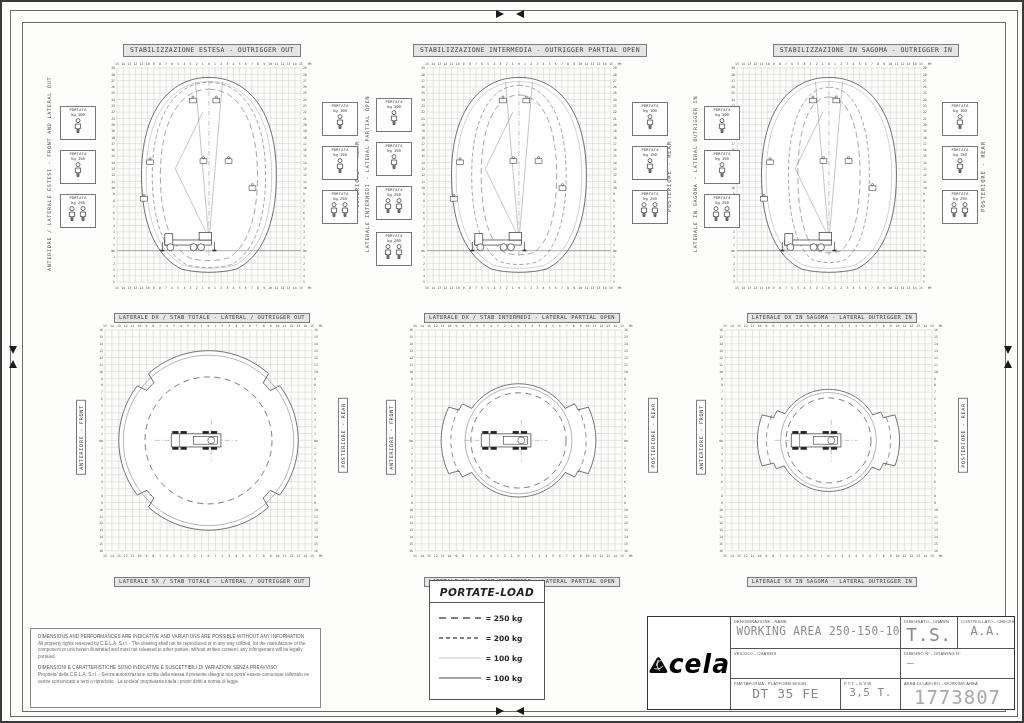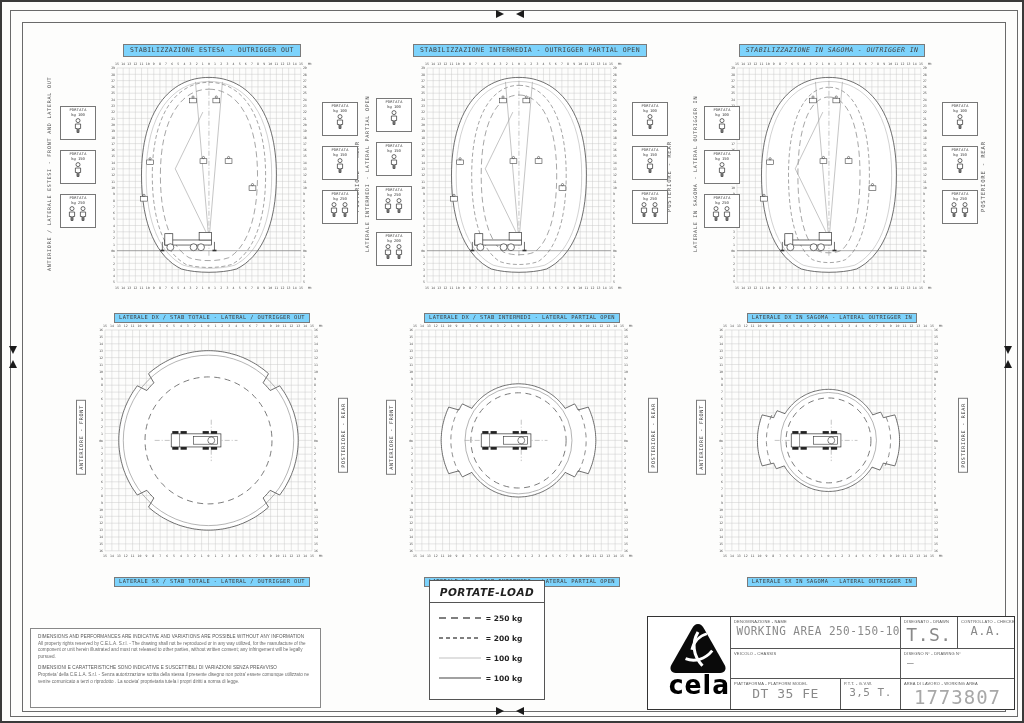--- a/index.html
+++ b/index.html
@@ -1,20 +1,20 @@
 <!DOCTYPE html>
 <html><head>
 <meta charset="utf-8">
 <style>
   html,body{margin:0;padding:0;background:#e8e6e2;}
   #page{position:relative;width:1024px;height:723px;background:#fdfdfc;overflow:hidden;
         font-family:"DejaVu Sans Mono",monospace;box-sizing:border-box;border:2px solid #3a3a3a;}
   .abs{position:absolute;}
   .frame{position:absolute;border:1px solid #6a6a6a;}
-  .box-label{display:inline-block;border:1px solid #7a7a7a;background:#7dd3fc;color:#3d3d3d;
+  .box-label{display:inline-block;border:1px solid #7a7a7a;background:#e5e5e5;color:#3d3d3d;
              font-size:6.5px;line-height:1.1;padding:2px 6px;letter-spacing:.4px;white-space:nowrap;}
   .box-label.sm{font-size:5.4px;padding:1.5px 4px;}
   .twrap{position:absolute;text-align:center;}
   .vlabel{position:absolute;writing-mode:vertical-rl;transform:rotate(180deg);
           font-size:5px;letter-spacing:.8px;color:#555;white-space:nowrap;text-align:center;}
   .vlabel.boxed{border:1px solid #7a7a7a;background:#fff;padding:4px 1px;color:#3d3d3d;}
   .tk{font-family:"DejaVu Sans Mono",monospace;}
   .pbox{position:absolute;width:34px;border:1px solid #777;background:#fff;text-align:center;padding:1px 0 2px 0;}
   .pbox .t1{font-size:3.6px;color:#333;letter-spacing:.3px;}
   .pbox .t2{font-size:3.8px;color:#333;margin-bottom:1px;}
@@ -26,21 +26,21 @@
   .lrow svg{flex:0 0 44px;}
   .lrow .eq{font-size:8px;color:#222;margin:0 3px 0 4px;font-weight:bold;}
   .lrow .lv{font-size:7.5px;font-weight:bold;color:#222;font-family:"DejaVu Sans",sans-serif;}
   
   #tblock{position:absolute;left:645px;top:614px;width:366px;height:92px;border:1.5px solid #333;background:#fff;
           display:grid;grid-template-columns:82px 110px 60px 57px 57px;grid-template-rows:31px 30px 31px;}
   .tcell{border-left:1px solid #555;border-top:1px solid #555;position:relative;overflow:hidden;}
   .tcell.nt{border-top:none;} .tcell.nl{border-left:none;}
   .tlab{font-size:4px;color:#555;padding:1.5px 0 0 3px;letter-spacing:.2px;font-family:"Liberation Sans",sans-serif;white-space:nowrap;}
   .tval{text-align:center;color:#8a8a8a;font-size:11px;letter-spacing:.5px;white-space:nowrap;}
-  #logo-cell{grid-row:1/4;grid-column:1;display:flex;flex-direction:column;align-items:flex-end;justify-content:flex-start;padding-top:4px;}
+  #logo-cell{grid-row:1/4;grid-column:1;display:flex;flex-direction:row;align-items:center;justify-content:flex-start;padding-top:4px;font-style:italic;}
   #brand{font-family:"DejaVu Sans",sans-serif;font-weight:900;font-size:25px;line-height:.9;color:#000;
          letter-spacing:1px;transform:scaleY(1.05);}
   
   #discl{position:absolute;left:28px;top:626px;width:291px;height:80px;border:1px solid #888;background:#fff;
          padding:5px 7px;box-sizing:border-box;font-family:"Liberation Sans",sans-serif;color:#6a6a6a;}
   #discl .dt{font-size:4.6px;color:#555;margin-bottom:1.5px;letter-spacing:.1px;}
   #discl .db{font-size:4.6px;line-height:1.45;margin-bottom:5px;}
   
   .tri{width:0;height:0;position:absolute;}
   .tri.r{border-top:4px solid transparent;border-bottom:4px solid transparent;border-left:8px solid #1a1a1a;}
@@ -513,21 +513,21 @@
           <path d="M3.4,6 h5.2 v4.5 h-1.6 v4 h-0.9 v-4 h-0.2 v4 h-0.9 v-4 h-1.6 Z" fill="none" stroke="#444" stroke-width="0.8"></path>
         </svg></div>
       <div class="pbox" style="left: 0px; top: 188px;"><div class="t1">PORTATA</div><div class="t2">kg 250</div><svg width="24" height="15">
           <circle cx="6" cy="2.6" r="2" fill="none" stroke="#444" stroke-width="0.8"></circle>
           <path d="M3.4,6 h5.2 v4.5 h-1.6 v4 h-0.9 v-4 h-0.2 v4 h-0.9 v-4 h-1.6 Z" fill="none" stroke="#444" stroke-width="0.8"></path>
           <circle cx="17" cy="2.6" r="2" fill="none" stroke="#444" stroke-width="0.8"></circle>
           <path d="M14.4,6 h5.2 v4.5 h-1.6 v4 h-0.9 v-4 h-0.2 v4 h-0.9 v-4 h-1.6 Z" fill="none" stroke="#444" stroke-width="0.8"></path>
         </svg></div>
     </div>
 
-  <div class="twrap" style="left:690px;top:35px;width:280px;font-style:italic;">
+  <div class="twrap" style="left:724px;top:35px;width:280px;">
     <span class="box-label">STABILIZZAZIONE IN SAGOMA - OUTRIGGER IN</span>
   </div>
   <div class="vlabel" style="left:690px;top:72px;height:200px;">LATERALE IN SAGOMA - LATERAL OUTRIGGER IN</div>
   <div class="vlabel" style="left:978px;top:100px;height:150px;font-size:5.6px;">POSTERIORE - REAR</div>
   <svg class="abs" id="elev-2" style="left:721px;top:54px;" width="218" height="240">
       <path d="M14,12V226.2M20.13,12V226.2M26.259999999999998,12V226.2M32.39,12V226.2M38.519999999999996,12V226.2M44.65,12V226.2M50.78,12V226.2M56.91,12V226.2M63.04,12V226.2M69.17,12V226.2M75.3,12V226.2M81.42999999999999,12V226.2M87.56,12V226.2M93.69,12V226.2M99.82,12V226.2M105.95,12V226.2M112.08,12V226.2M118.21,12V226.2M124.34,12V226.2M130.47,12V226.2M136.6,12V226.2M142.73,12V226.2M148.85999999999999,12V226.2M154.99,12V226.2M161.12,12V226.2M167.25,12V226.2M173.38,12V226.2M179.51,12V226.2M185.64,12V226.2M191.77,12V226.2M197.9,12V226.2M14,226.2H197.9M14,219.9H197.9M14,213.6H197.9M14,207.29999999999998H197.9M14,201H197.9M14,194.7H197.9M14,188.4H197.9M14,182.1H197.9M14,175.79999999999998H197.9M14,169.5H197.9M14,163.2H197.9M14,156.9H197.9M14,150.6H197.9M14,144.29999999999998H197.9M14,138H197.9M14,131.7H197.9M14,125.39999999999999H197.9M14,119.1H197.9M14,112.8H197.9M14,106.5H197.9M14,100.2H197.9M14,93.89999999999999H197.9M14,87.6H197.9M14,81.3H197.9M14,75H197.9M14,68.69999999999999H197.9M14,62.4H197.9M14,56.1H197.9M14,49.8H197.9M14,43.5H197.9M14,37.2H197.9M14,30.9H197.9M14,24.6H197.9M14,18.3H197.9M14,12H197.9" stroke="#c6c6c6" stroke-width="0.45" fill="none"></path>
       <text x="14" y="9" text-anchor="middle" font-size="3.2" fill="#4a4a4a" class="tk">15</text>
       <text x="14" y="232.7" text-anchor="middle" font-size="3.2" fill="#4a4a4a" class="tk">15</text>
       <text x="20.13" y="9" text-anchor="middle" font-size="3.2" fill="#4a4a4a" class="tk">14</text>
       <text x="20.13" y="232.7" text-anchor="middle" font-size="3.2" fill="#4a4a4a" class="tk">14</text>

